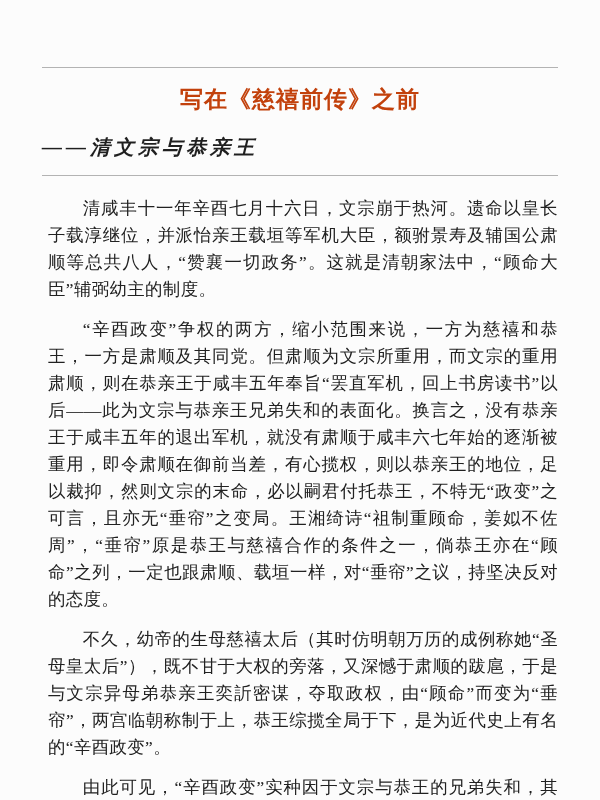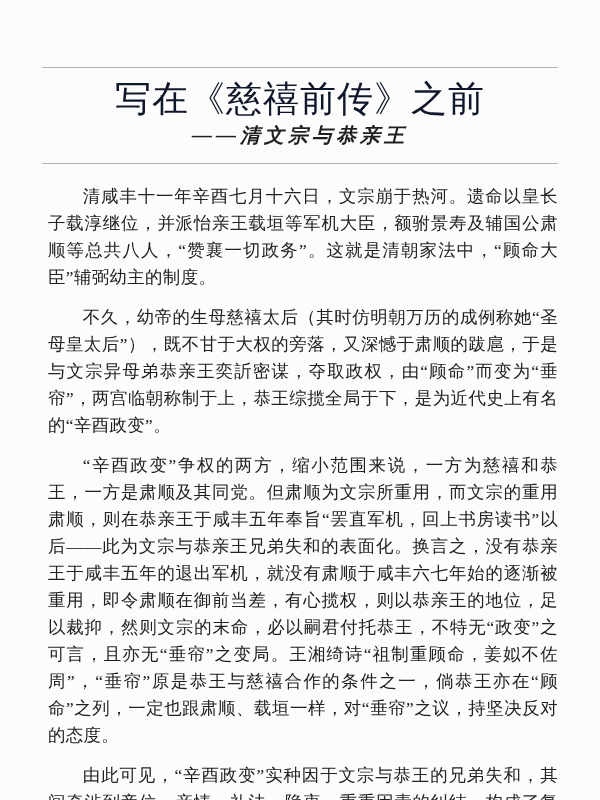--- a/index.html
+++ b/index.html
@@ -19,36 +19,35 @@
   }
   .rule {
     border: none;
     border-top: 1px solid #b3b3b3;
     margin: 0;
     height: 0;
   }
   .rule-top { margin-top: 67px; }
   .title {
     font-family: "Liberation Sans", sans-serif;
-    font-weight: 400;
-    font-size: 36px;
+    font-weight: 700;
+    font-size: 23px;
     line-height: 32px;
     text-align: center;
     margin: 15px 0 3px 0;
     letter-spacing: 1px;
-    color: #0f172a;
+    color: #c2410c;
   }
   .subtitle {
     font-family: "Liberation Serif", serif;
     font-style: italic;
     font-weight: 600;
     font-size: 20px;
     line-height: 26px;
-    text-align: center;
-    margin: 7px 0 15px 0;
+    margin: 19px 0 15px 0;
     letter-spacing: 4px;
     color: #1f1f1f;
   }
   .body-text {
     margin-top: 19px;
     font-family: "Liberation Serif", serif;
     font-size: 17.4px;
     line-height: 27px;
     letter-spacing: 0.4px;
     text-align: justify;
@@ -62,17 +61,17 @@
 </head>
 <body>
 
 <div class="page">
   <hr class="rule rule-top">
   <h1 class="title">写在《慈禧前传》之前</h1>
   <h2 class="subtitle">——清文宗与恭亲王</h2>
   <hr class="rule rule-bottom">
   <div class="body-text">
     <p>清咸丰十一年辛酉七月十六日，文宗崩于热河。遗命以皇长子载淳继位，并派怡亲王载垣等军机大臣，额驸景寿及辅国公肃顺等总共八人，“赞襄一切政务”。这就是清朝家法中，“顾命大臣”辅弼幼主的制度。</p>
+    <p>“辛酉政变”争权的两方，缩小范围来说，一方为慈禧和恭王，一方是肃顺及其同党。但肃顺为文宗所重用，而文宗的重用肃顺，则在恭亲王于咸丰五年奉旨“罢直军机，回上书房读书”以后——此为文宗与恭亲王兄弟失和的表面化。换言之，没有恭亲王于咸丰五年的退出军机，就没有肃顺于咸丰六七年始的逐渐被重用，即令肃顺在御前当差，有心揽权，则以恭亲王的地位，足以裁抑，然则文宗的末命，必以嗣君付托恭王，不特无“政变”之可言，且亦无“垂帘”之变局。王湘绮诗“祖制重顾命，姜姒不佐周”，“垂帘”原是恭王与慈禧合作的条件之一，倘恭王亦在“顾命”之列，一定也跟肃顺、载垣一样，对“垂帘”之议，持坚决反对的态度。</p>
     <p>不久，幼帝的生母慈禧太后（其时仿明朝万历的成例称她“圣母皇太后”），既不甘于大权的旁落，又深憾于肃顺的跋扈，于是与文宗异母弟恭亲王奕訢密谋，夺取政权，由“顾命”而变为“垂帘”，两宫临朝称制于上，恭王综揽全局于下，是为近代史上有名的“辛酉政变”。</p>
-    <p>“辛酉政变”争权的两方，缩小范围来说，一方为慈禧和恭王，一方是肃顺及其同党。但肃顺为文宗所重用，而文宗的重用肃顺，则在恭亲王于咸丰五年奉旨“罢直军机，回上书房读书”以后——此为文宗与恭亲王兄弟失和的表面化。换言之，没有恭亲王于咸丰五年的退出军机，就没有肃顺于咸丰六七年始的逐渐被重用，即令肃顺在御前当差，有心揽权，则以恭亲王的地位，足以裁抑，然则文宗的末命，必以嗣君付托恭王，不特无“政变”之可言，且亦无“垂帘”之变局。王湘绮诗“祖制重顾命，姜姒不佐周”，“垂帘”原是恭王与慈禧合作的条件之一，倘恭王亦在“顾命”之列，一定也跟肃顺、载垣一样，对“垂帘”之议，持坚决反对的态度。</p>
     <p>由此可见，“辛酉政变”实种因于文宗与恭王的兄弟失和，其间牵涉到帝位、亲情、礼法、隐衷。重重因素的纠结，构成了复杂微妙的过</p>
   </div>
 </div>
 
 </body></html>

